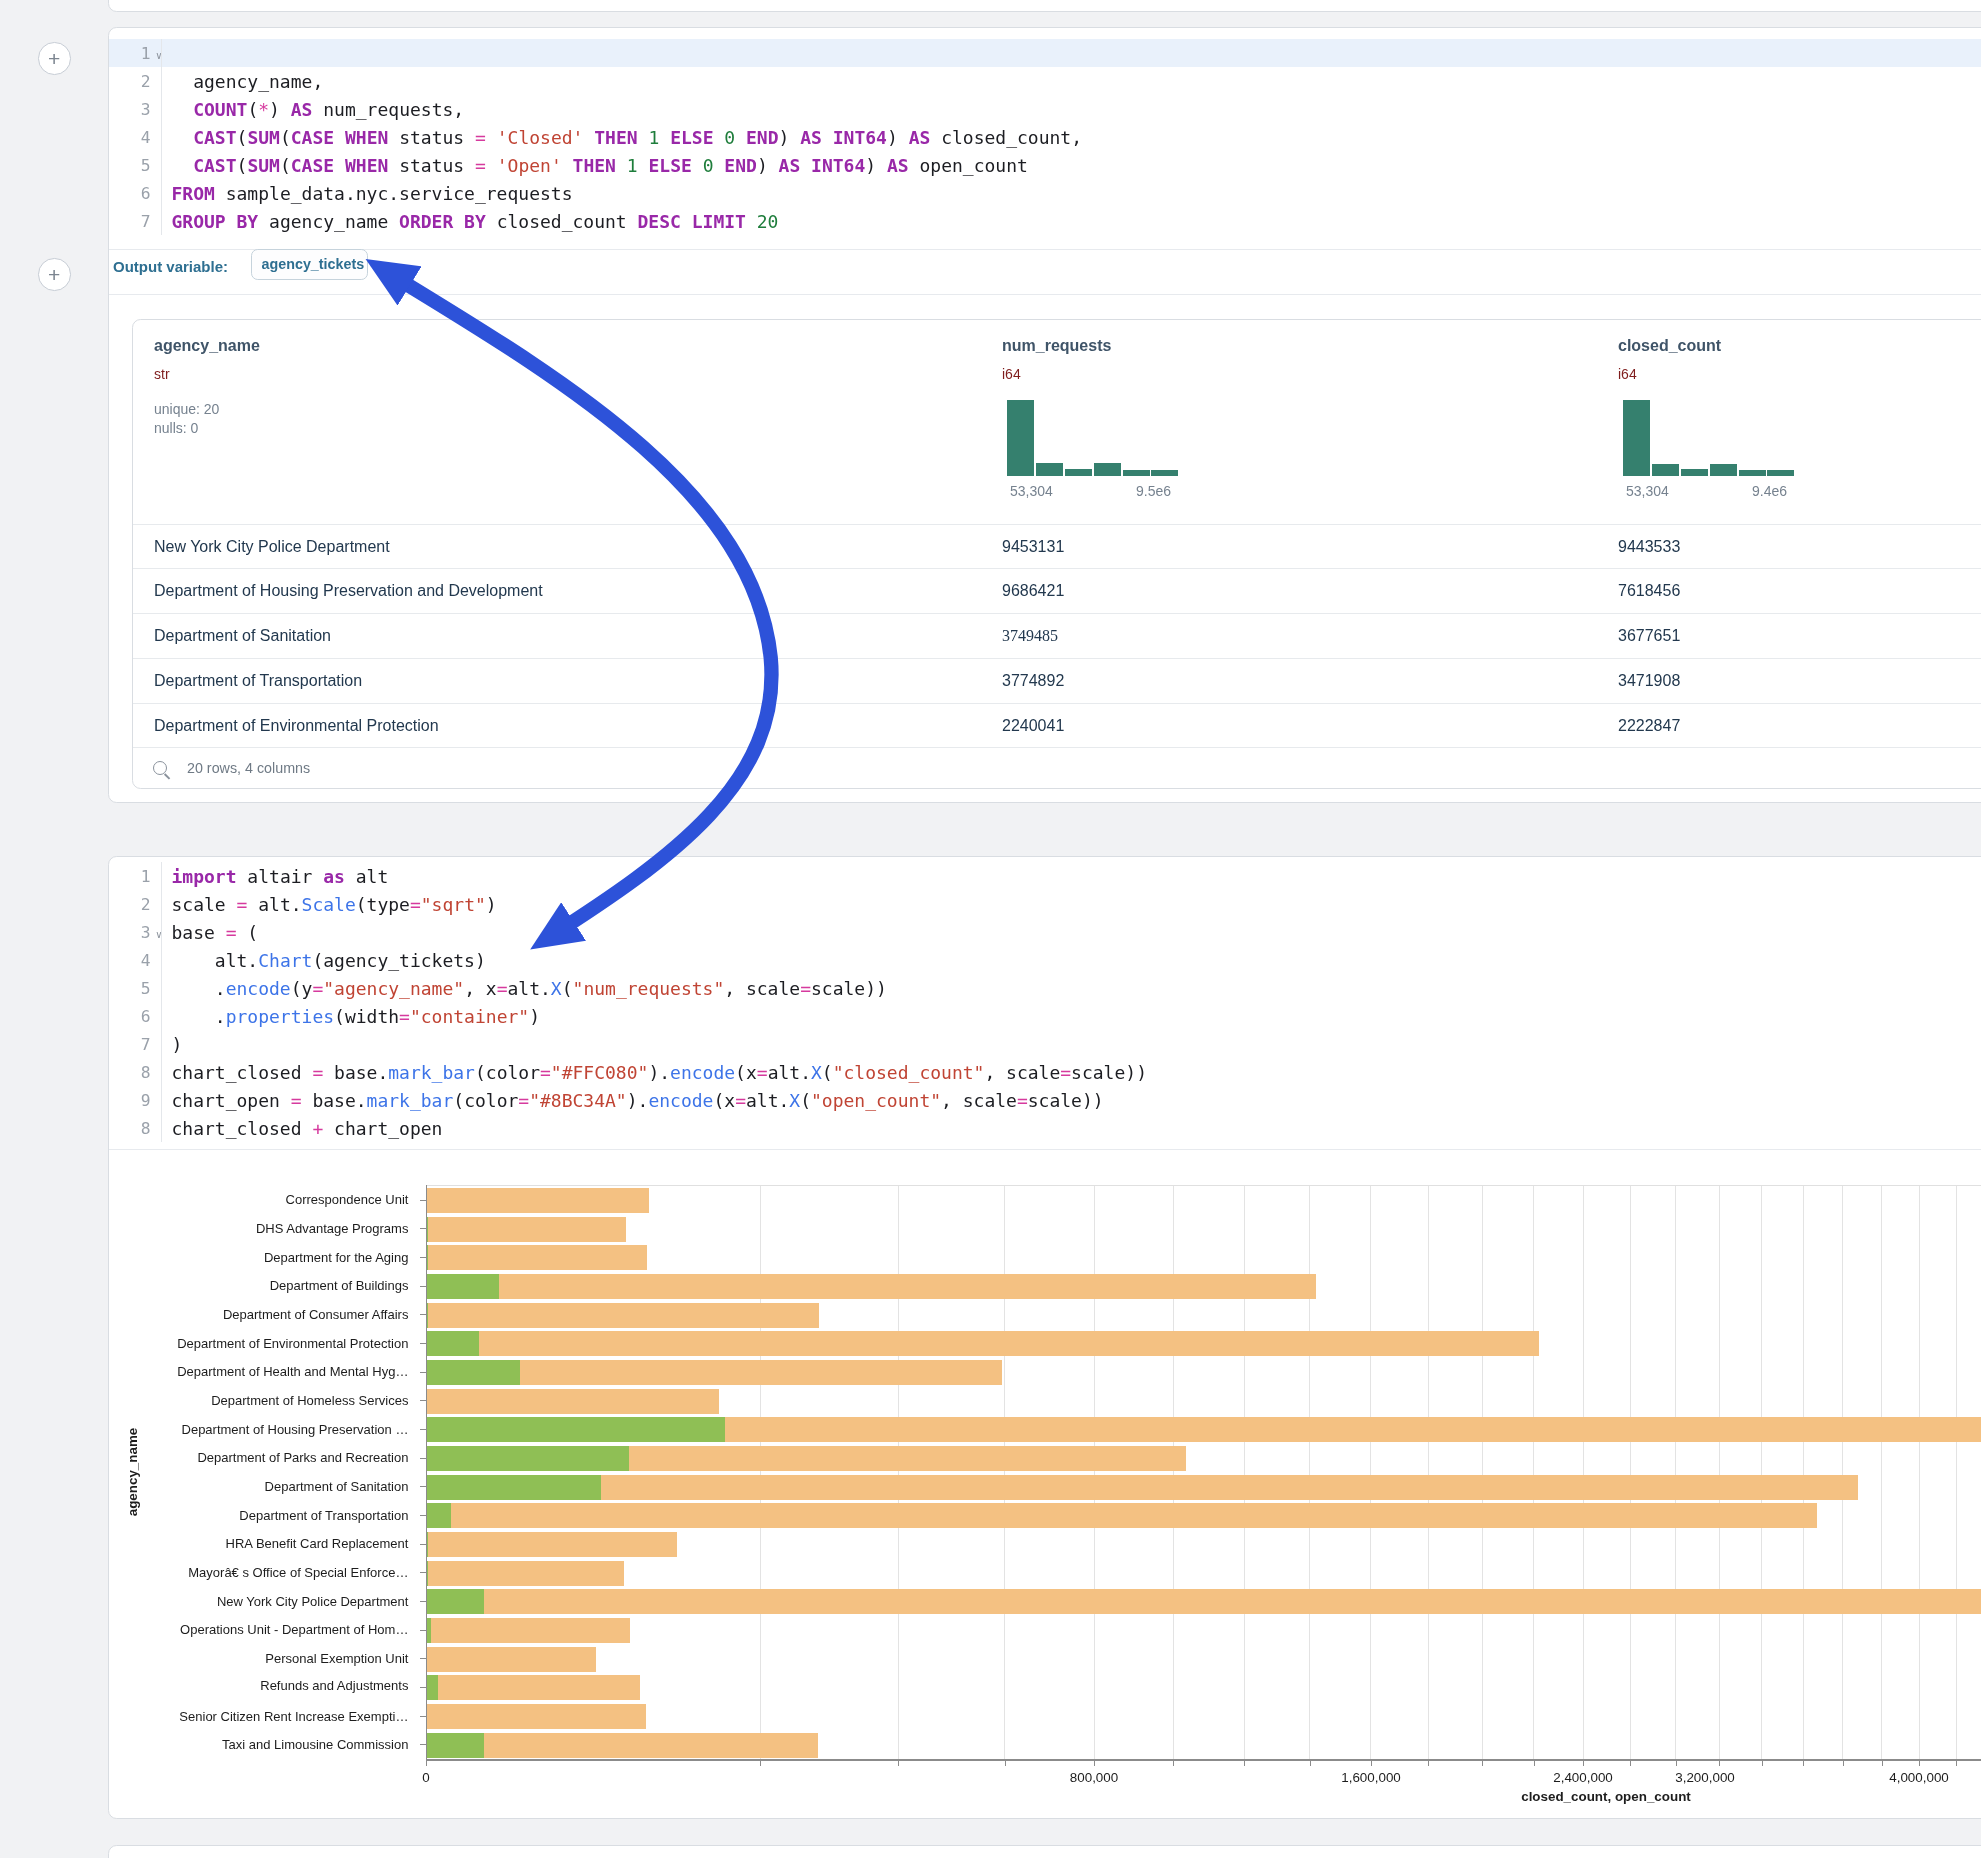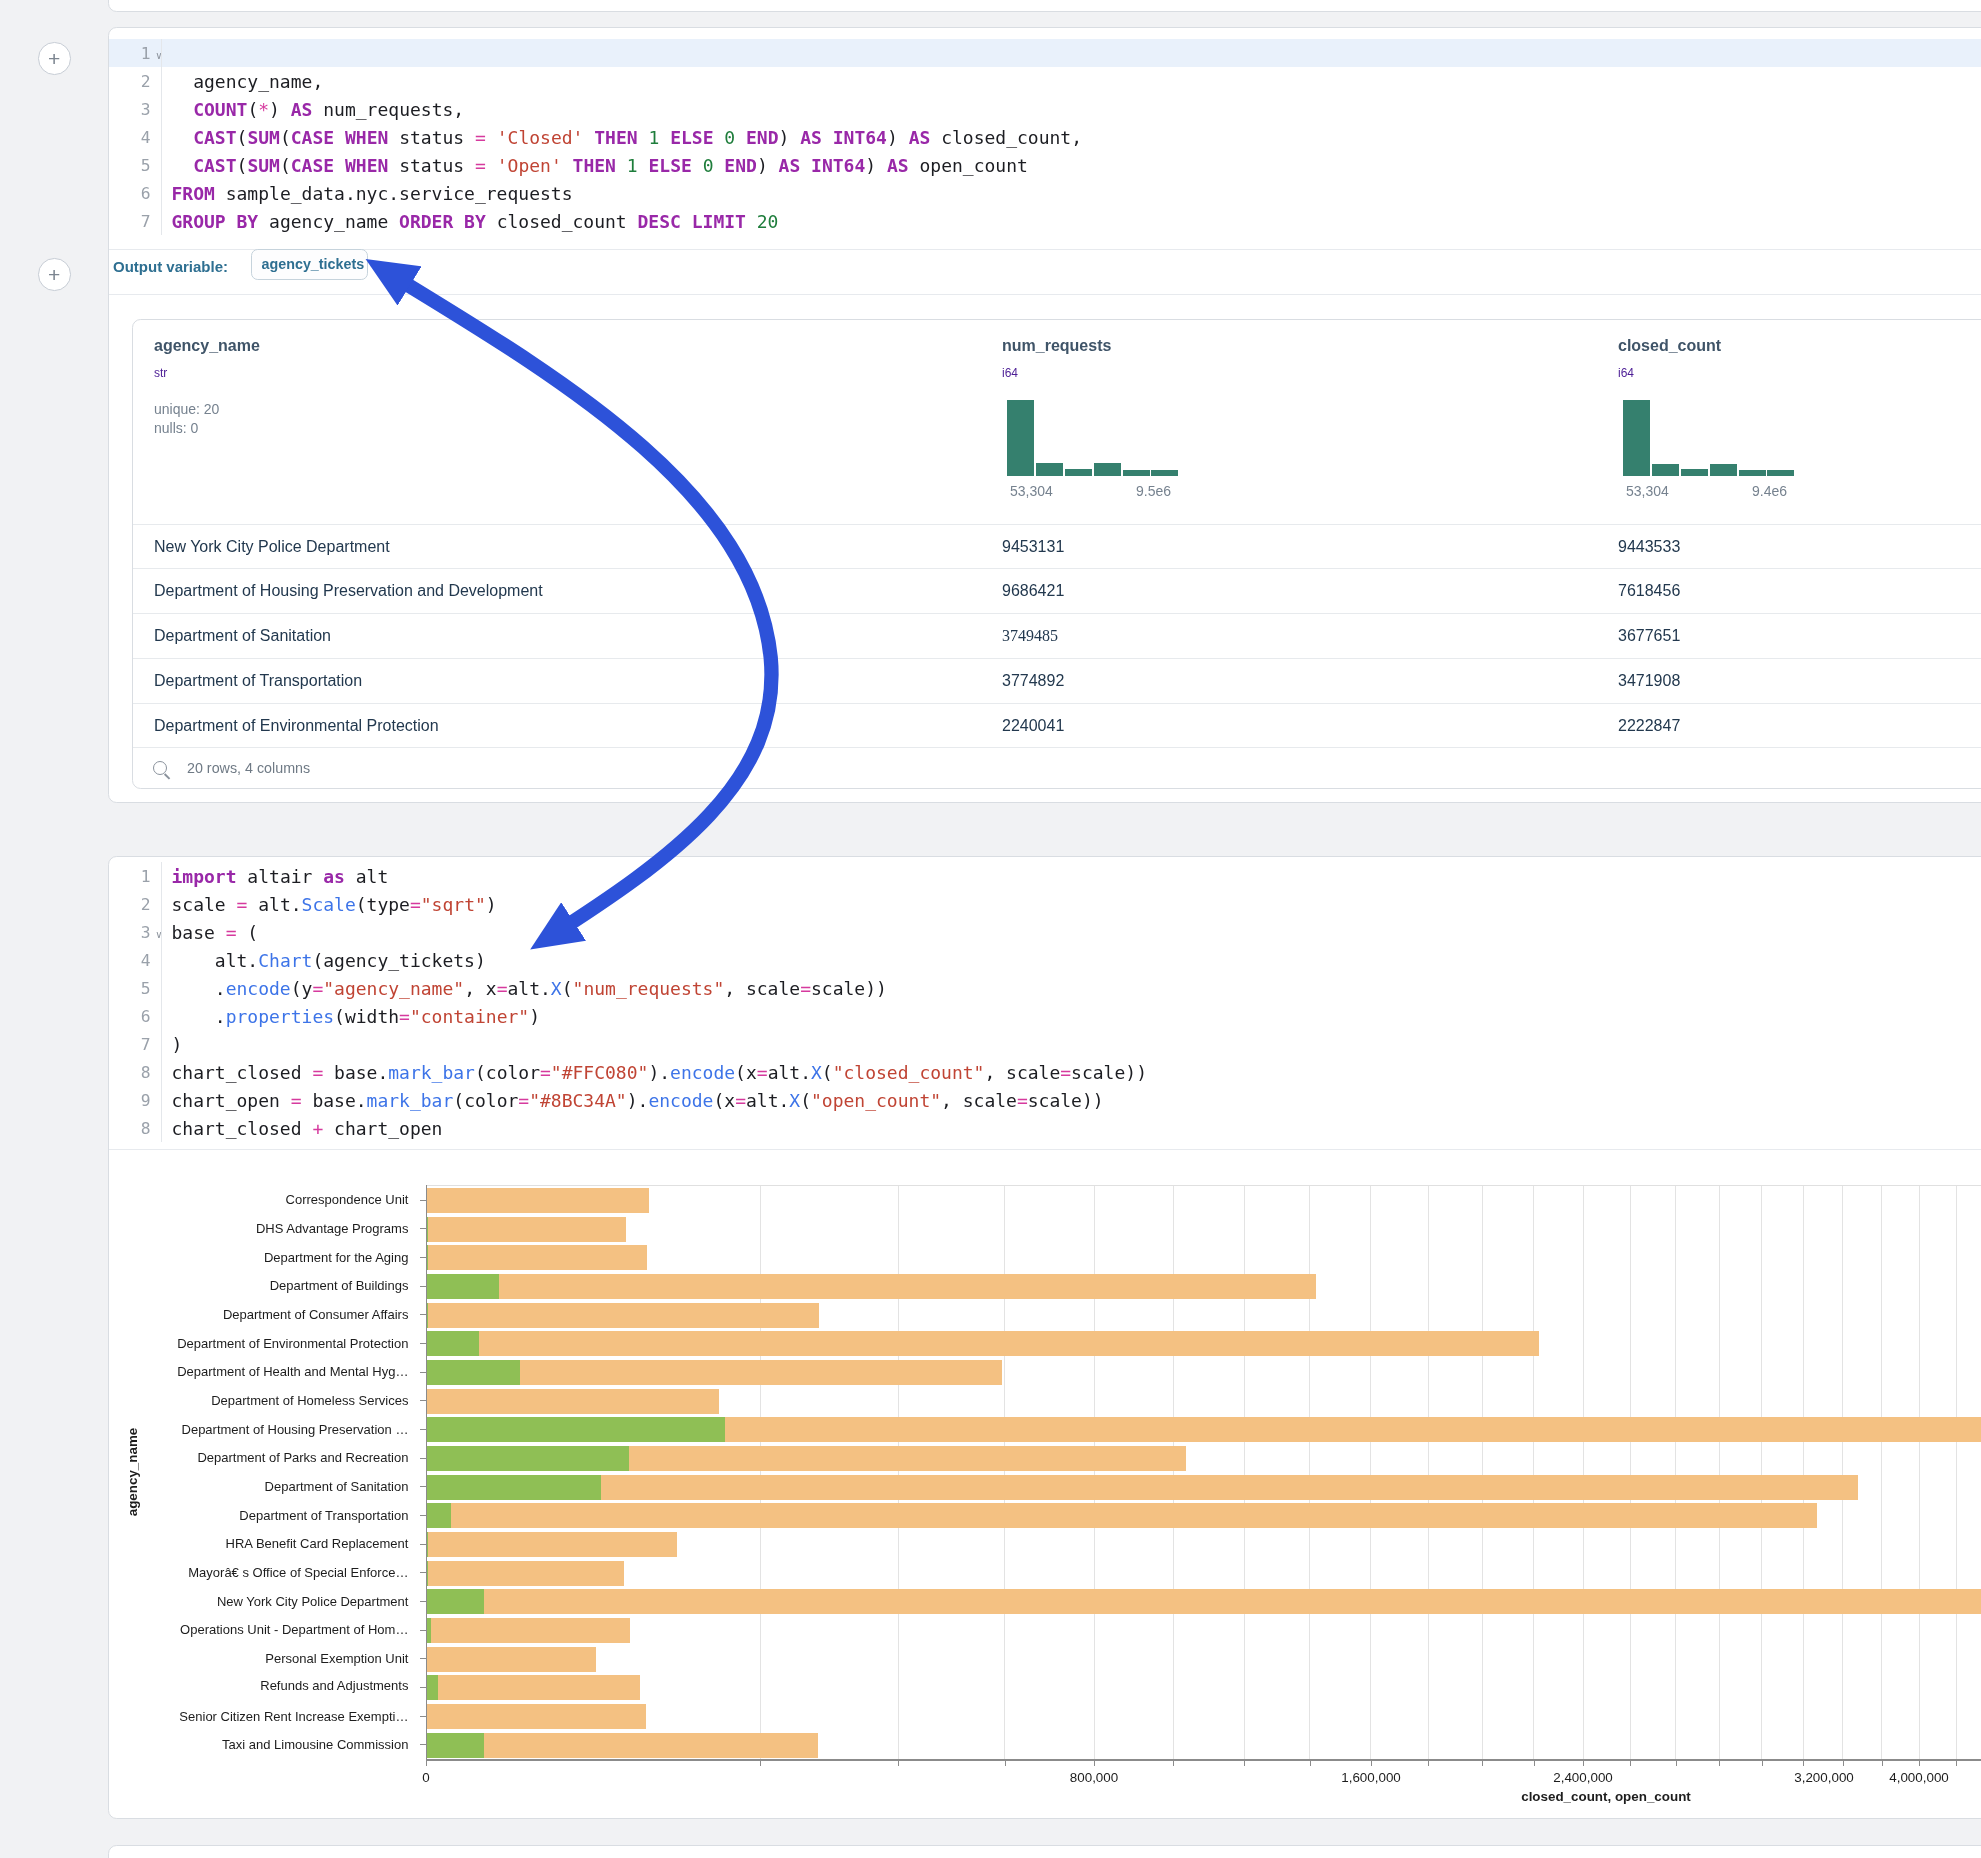--- a/index.html
+++ b/index.html
@@ -27,21 +27,21 @@
   .tok-d{color:#1c1d22;}
   .cursor{display:inline-block;width:1.9px;height:22px;background:#33363b;vertical-align:middle;margin-left:7.6px;}
   
   .outvar-label{position:absolute;left:113px;top:258px;font-size:15px;font-weight:bold;color:#2e6f91;}
   .chip{position:absolute;left:251px;top:249px;width:117px;height:31px;border:1px solid #c6d3dc;border-radius:6.7px;background:#fdfdfe;
     box-sizing:border-box;overflow:hidden;}
   .chip span{position:absolute;left:9.6px;top:5.7px;font-size:14.3px;font-weight:bold;color:#2e6f91;white-space:nowrap;}
   .divider-h{position:absolute;height:1px;background:#e7eaee;}
   
   .th-name{position:absolute;font-size:16px;font-weight:bold;color:#3f5468;}
-  .th-type{position:absolute;font-size:12px;color:#4c1d95;}
+  .th-type{position:absolute;font-size:14px;color:#7f1d1d;}
   .th-stat{position:absolute;font-size:14px;color:#76828f;}
   .hist{position:absolute;display:flex;align-items:flex-end;gap:1.9px;}
   .hist .bar{background:#35806e;width:27px;}
   .hist-label{position:absolute;font-size:14px;color:#76828f;}
   .trow{position:absolute;left:0;width:100%;border-top:1px solid #e7eaed;box-sizing:border-box;}
   .trow span{position:absolute;top:50%;transform:translateY(-50%);font-size:16px;color:#22384e;white-space:nowrap;}
   .tfooter{position:absolute;font-size:14.3px;color:#6f7a85;}
   .searchicon{position:absolute;width:12.4px;height:12.4px;border:1.9px solid #8a929c;border-radius:50%;}
   .searchicon::after{content:"";position:absolute;width:1.9px;height:6.7px;background:#8a929c;left:11.5px;top:10.5px;transform:rotate(-45deg);}
   
@@ -280,21 +280,21 @@
     <div class="xlab" style="left: 1371px;">1,600,000</div>
     <div class="xtick" style="left: 1428px;"></div>
     <div class="xtick" style="left: 1482px;"></div>
     <div class="xtick" style="left: 1534px;"></div>
     <div class="xtick" style="left: 1583px;"></div>
     <div class="xlab" style="left: 1583px;">2,400,000</div>
     <div class="xtick" style="left: 1630px;"></div>
     <div class="xtick" style="left: 1676px;"></div>
     <div class="xtick" style="left: 1719px;"></div>
     <div class="xtick" style="left: 1762px;"></div>
-    <div class="xlab" style="left: 1824px; text-align: center;">3,200,000</div>
+    <div class="xlab" style="left: 1705px; text-align: center;">3,200,000</div>
     <div class="xtick" style="left: 1803px;"></div>
     <div class="xtick" style="left: 1843px;"></div>
     <div class="xtick" style="left: 1882px;"></div>
     <div class="xtick" style="left: 1919px;"></div>
     <div class="xlab" style="left: 1919px;">4,000,000</div>
     <div class="xtick" style="left: 1956px;"></div>
   </div>
 <div class="xtitle" style="left:1606px;">closed_count, open_count</div>
 
 <div class="strip-bottom"></div>

